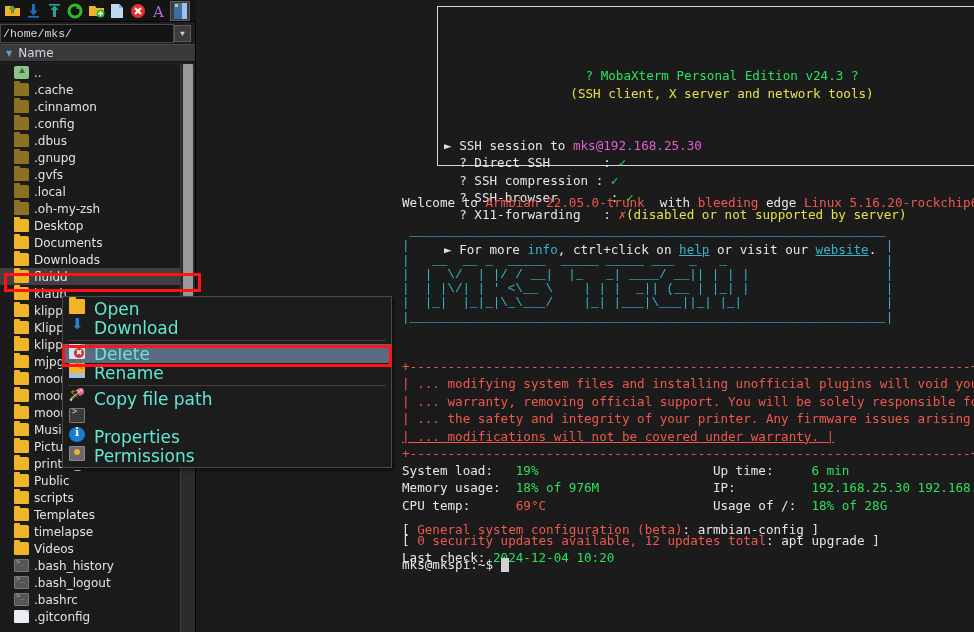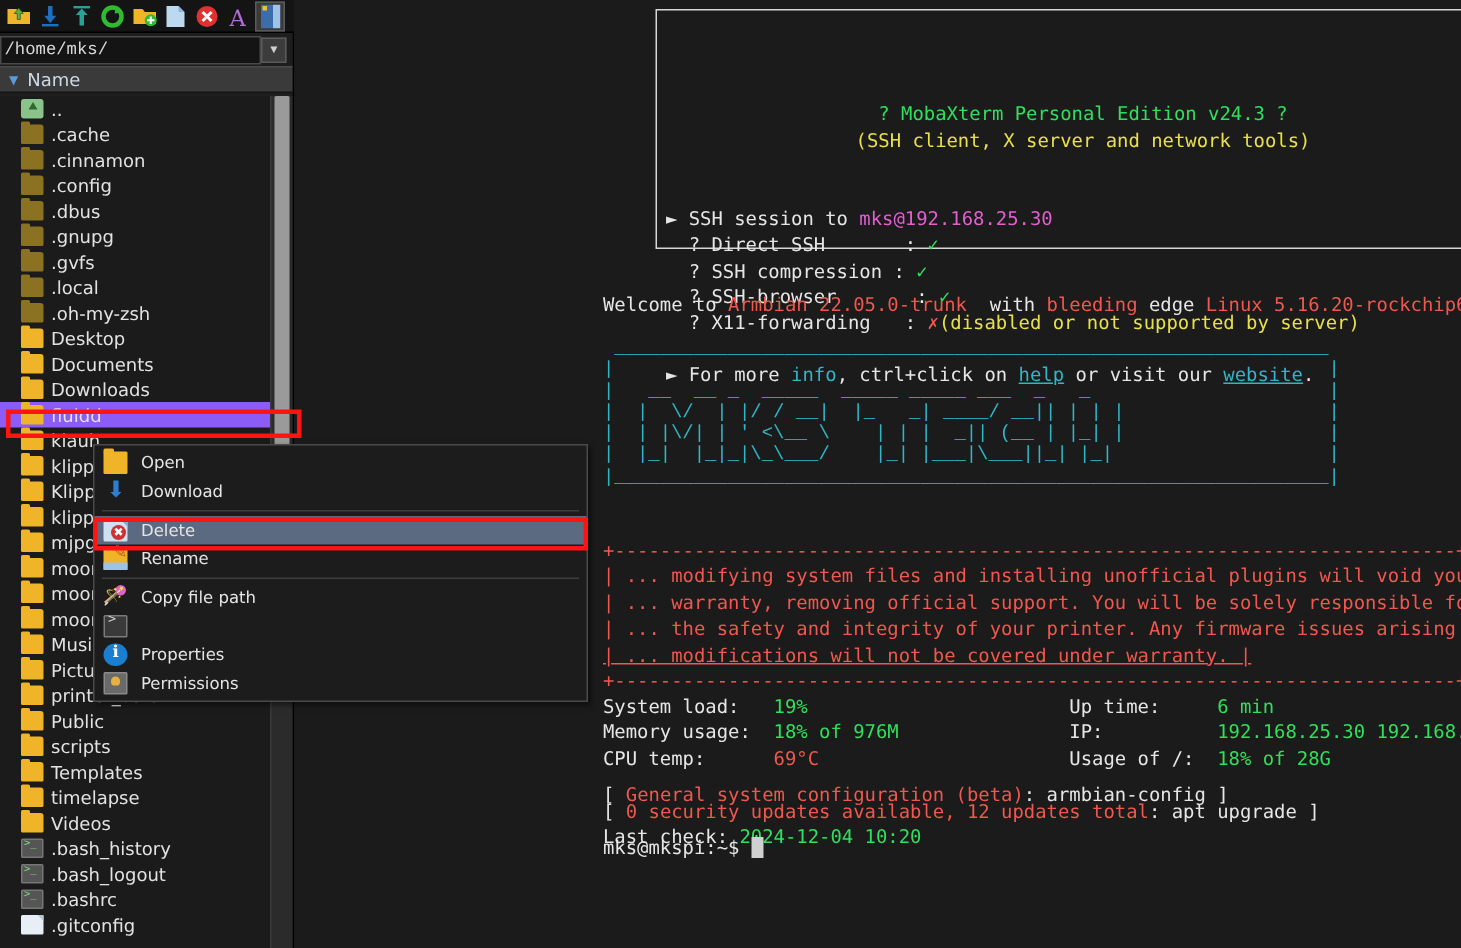--- a/index.html
+++ b/index.html
@@ -63,21 +63,21 @@
   #file-list {
     position: absolute; top: 64px; left: 0; width: 180px; bottom: 0;
     background: #1b1b1b;
     overflow: hidden;
   }
   .frow {
     height: 17px; display: flex; align-items: center;
     padding-left: 14px; color: #e2e2e2; font-size: 12px;
     white-space: nowrap;
   }
-  .frow.selected { background: #8b5cf6; }
+  .frow.selected { background: #404040; }
   .ficon { width: 15px; height: 13px; margin-right: 5px; flex: 0 0 15px; position: relative; }
   
   .folder { background: #f0b429; border-radius: 1px 2px 1px 1px; }
   .folder::before {
     content: ""; position: absolute; left: 0; top: -2px;
     width: 6px; height: 3px; background: #f0b429; border-radius: 1px 1px 0 0;
   }
   .folder.dim { background: #8a7222; }
   .folder.dim::before { background: #8a7222; }
   .up-icon { background: #8bc48b; border-radius: 2px; }
@@ -179,22 +179,22 @@
   #ctx-menu {
     position: absolute; left: 62px; top: 296px;
     width: 330px;
     background: #1c1c1c;
     border: 1px solid #4a4a4a;
     padding: 2px 0;
     z-index: 40;
     box-shadow: 2px 2px 4px rgba(0,0,0,.5);
   }
   .ctx-item {
-    height: 19px; display: flex; align-items: center;
-    color: #e5e5e5; font-size: 11px;
+    height: 19px; display: flex; align-items: flex-start;
+    color: #5eead4; font-size: 17px;
     padding-left: 6px;
   }
   .ctx-item.hl { background: #5b6a80; }
   .ctx-sep { height: 1px; background: #3d3d3d; margin: 3px 5px; }
   .ctx-icon {
     width: 16px; height: 15px; margin-right: 9px;
     position: relative; flex: 0 0 16px;
   }
   .ic-folder { background: #f0b429; border-radius: 1px; }
   .ic-folder::before {

